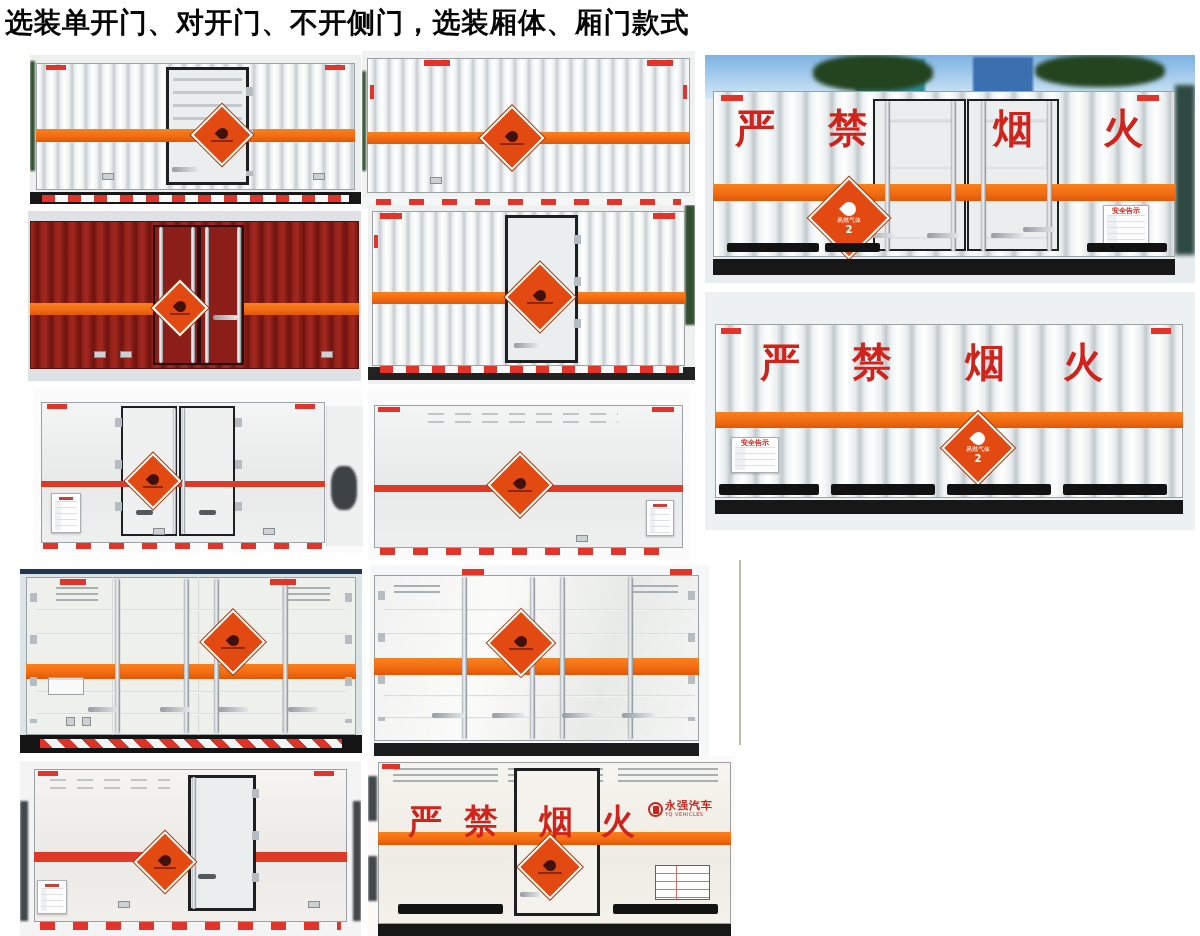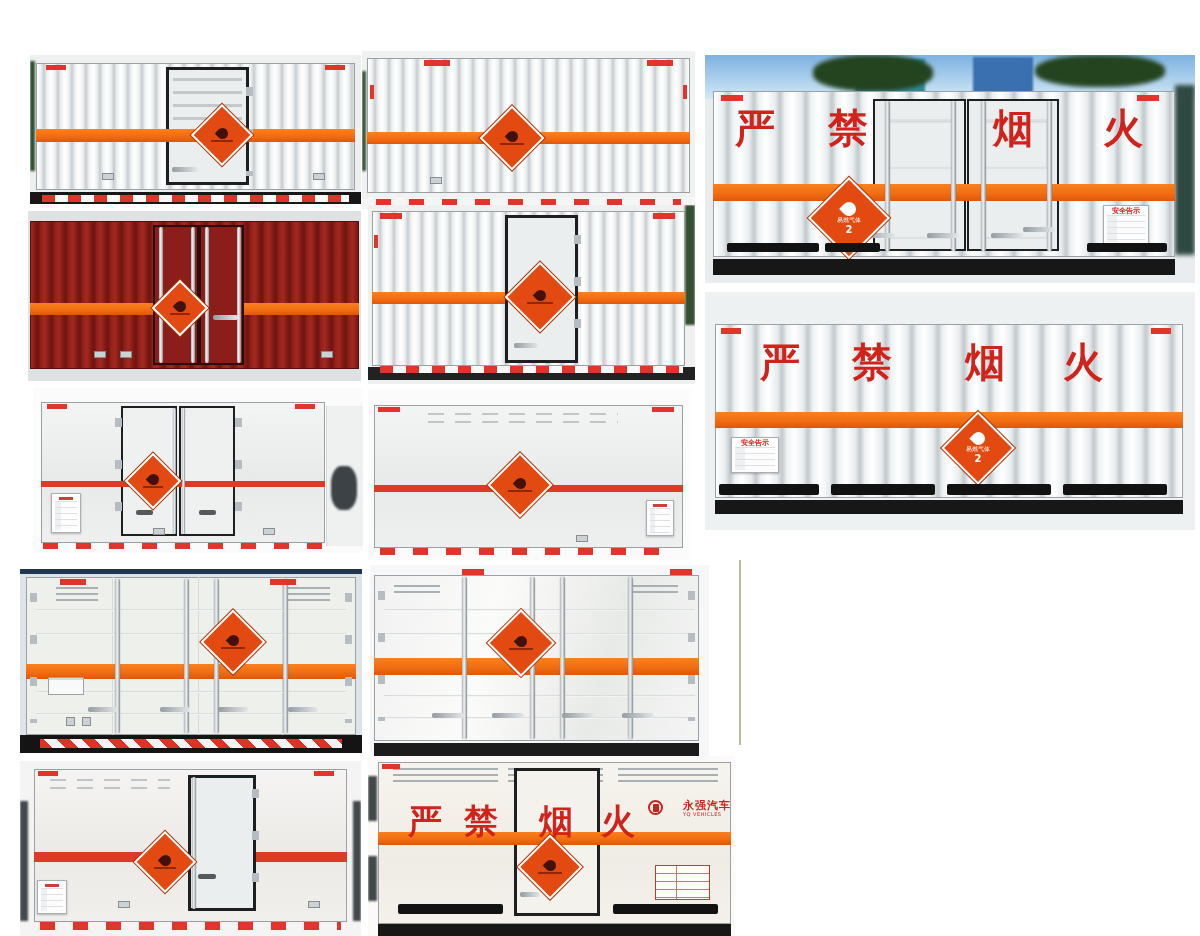--- a/index.html
+++ b/index.html
@@ -234,41 +234,42 @@
 
   #t12{left:368px;top:756px;width:367px;height:180px;background:#fbfaf8;}
   #t12 .dk1{left:0;top:20px;width:9px;height:45px;} #t12 .dk2{left:0;top:100px;width:9px;height:45px;}
   #t12 .box{left:10px;top:6px;width:353px;height:162px;}
   #t12 .vg1{left:25px;top:12px;width:105px;height:14px;} #t12 .vg2{left:140px;top:12px;width:95px;height:14px;}
   #t12 .vg3{left:250px;top:12px;width:100px;height:14px;}
   #t12 .door{left:146px;top:12px;width:86px;height:148px;background:#f4f2ec;}
   #t12 .stripe{top:76px;height:13px;left:10px;right:4px;}
   #t12 .hzc{top:48px;font-size:34px;}
   #t12 .c1{left:40px;} #t12 .c2{left:96px;} #t12 .c3{left:171px;} #t12 .c4{left:233px;}
-  #t12 .logo{position:absolute;left:280px;top:44px;display:flex;align-items:flex-start;gap:20px;}
+  #t12 .logo{position:absolute;left:280px;top:44px;display:flex;align-items:flex-end;gap:2px;}
   #t12 .emblem{width:15px;height:15px;border:2px solid #c8231c;border-radius:50%;box-sizing:border-box;
                display:flex;align-items:center;justify-content:center;}
   #t12 .emblem-core{width:6px;height:8px;background:#c8231c;border-radius:1px;}
   #t12 .logo-cn{color:#c8231c;font-size:11px;font-weight:700;letter-spacing:1px;line-height:1.1;}
   #t12 .logo-en{color:#c8231c;font-size:5px;letter-spacing:.5px;line-height:1;}
   #t12 .diamond{left:159px;top:88px;width:46px;height:46px;}
   #t12 .handle{left:152px;top:136px;width:20px;}
   #t12 .itable{position:absolute;left:287px;top:109px;width:53px;height:33px;background:#fdfdfc;border:1px solid #c23a30;
                background-image:repeating-linear-gradient(180deg,transparent 0 7px,#d4736b 7px 8px),
                linear-gradient(90deg,transparent 0 20px,#d4736b 20px 21px,transparent 21px 100%);}
   #t12 .sl1{left:30px;top:148px;width:105px;height:10px;} #t12 .sl2{left:245px;top:148px;width:105px;height:10px;}
   #t12 .rf1{left:14px;top:8px;width:18px;height:5px;}
   #t12 .bumper{left:10px;right:4px;top:168px;height:12px;}
 
   .stem{position:absolute;left:739px;top:560px;width:2px;height:185px;background:#b8bd9e;}
 </style>
 </head>
 <body>
 
 <div class="page">
+  <div class="title">选装单开门、对开门、不开侧门，选装厢体、厢门款式</div>
 
   <div class="photo" id="t1">
     <div class="fol"></div>
     <div class="box corr"></div>
     <div class="rf rf1"></div>
     <div class="rf rf2"></div>
     <div class="door">
       <div class="ladder"></div>
     </div>
     <div class="stripe o"></div>

